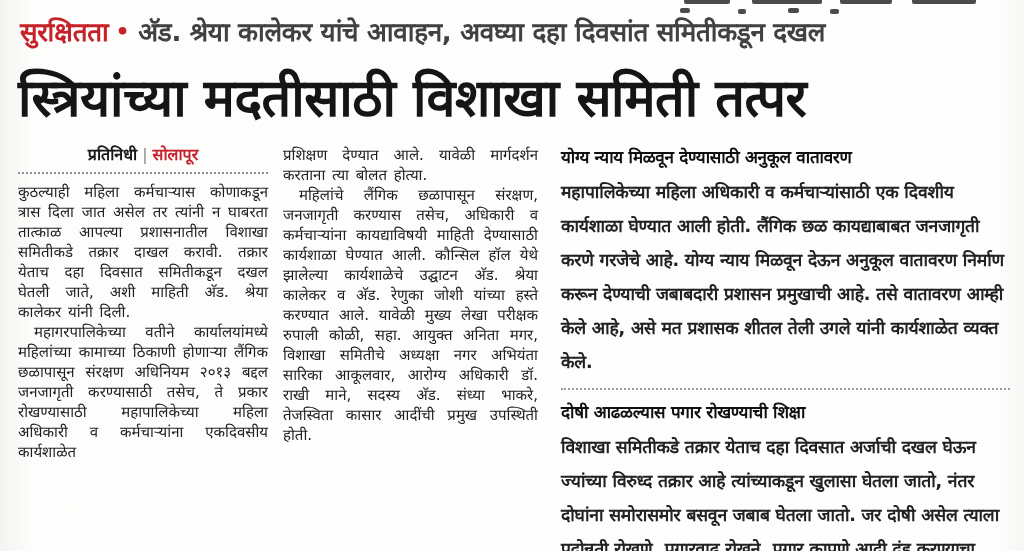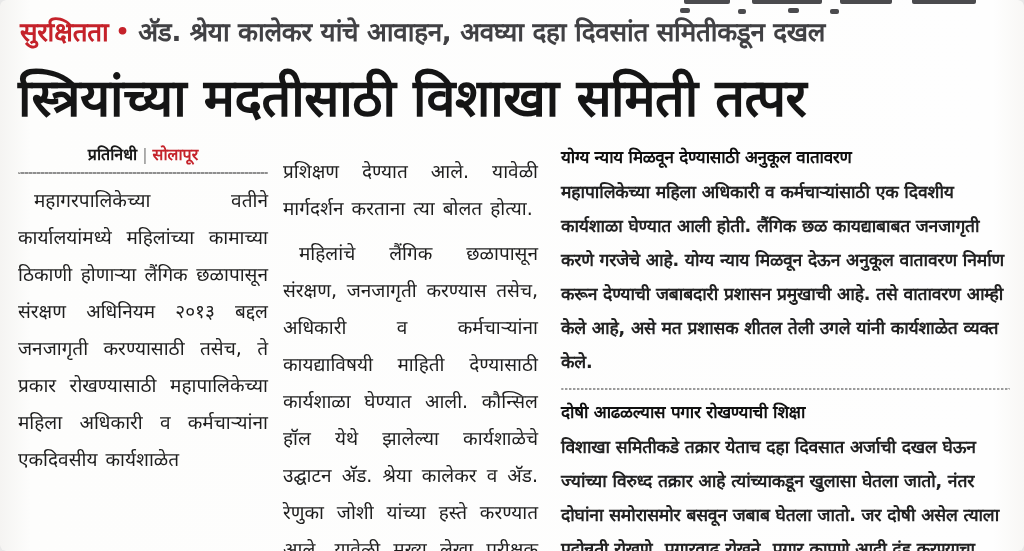--- a/index.html
+++ b/index.html
@@ -1,15 +1,15 @@
 <!DOCTYPE html>
 <html><head>
 <meta charset="utf-8">
 <style>
-  * { margin: 0; padding: 0; box-sizing: border-box; border-radius: 6px; }
+  * { margin: 0; padding: 0; box-sizing: border-box; }
   html, body { background: #e8e8e8; }
   body { font-family: "DejaVu Sans", "Liberation Sans", sans-serif; }
 
   .page {
     position: relative;
     width: 1024px;
     height: 551px;
     margin: 0 auto;
     background: linear-gradient(90deg, #f5f4f2 0%, #fdfdfc 3%, #fefefe 97%, #f8f7f5 100%);
     overflow: hidden;
@@ -83,26 +83,25 @@
   .byline .sep { color: #8a8a8a; font-weight: normal; margin: 0 5px; }
   .byline .loc { color: var(--red); }
 
   .dotted-rule {
     border-top: 2px dotted #8f8f8f;
     height: 0;
     margin: 4px 0 8px 0;
   }
 
   p.body {
-    font-size: 19px;
-    line-height: 37px;
+    font-size: 15px;
+    line-height: 20px;
     text-align: justify;
     color: #1d1d1d;
     word-spacing: 2px;
-    margin-top: 8px;
   }
   p.body.indent { text-indent: 16px; }
 
   .col3 h2 {
     font-size: 17px;
     font-weight: bold;
     color: #101010;
     letter-spacing: -0.3px;
     margin: 2px 0 7px 0;
     white-space: nowrap;
@@ -142,20 +141,21 @@
 
   <h1 class="headline">स्त्रियांच्या मदतीसाठी विशाखा समिती तत्पर</h1>
 
   <div class="content">
 
     <div class="col1">
       <div class="byline">
         <span>प्रतिनिधी</span><span class="sep">|</span><span class="loc">सोलापूर</span>
       </div>
       <div class="dotted-rule"></div>
+      <p class="body">कुठल्याही महिला कर्मचाऱ्यास कोणाकडून त्रास दिला जात असेल तर त्यांनी न घाबरता तात्काळ आपल्या प्रशासनातील विशाखा समितीकडे तक्रार दाखल करावी. तक्रार येताच दहा दिवसात समितीकडून दखल घेतली जाते, अशी माहिती अ‍ॅड. श्रेया कालेकर यांनी दिली.</p>
       <p class="body indent">महागरपालिकेच्या वतीने कार्यालयांमध्ये महिलांच्या कामाच्या ठिकाणी होणाऱ्या लैंगिक छळापासून संरक्षण अधिनियम २०१३ बद्दल जनजागृती करण्यासाठी तसेच, ते प्रकार रोखण्यासाठी महापालिकेच्या महिला अधिकारी व कर्मचाऱ्यांना एकदिवसीय कार्यशाळेत</p>
     </div>
 
     <div class="col2">
       <p class="body">प्रशिक्षण देण्यात आले. यावेळी मार्गदर्शन करताना त्या बोलत होत्या.</p>
       <p class="body indent">महिलांचे लैंगिक छळापासून संरक्षण, जनजागृती करण्यास तसेच, अधिकारी व कर्मचाऱ्यांना कायद्याविषयी माहिती देण्यासाठी कार्यशाळा घेण्यात आली. कौन्सिल हॉल येथे झालेल्या कार्यशाळेचे उद्घाटन अ‍ॅड. श्रेया कालेकर व अ‍ॅड. रेणुका जोशी यांच्या हस्ते करण्यात आले. यावेळी मुख्य लेखा परीक्षक रुपाली कोळी, सहा. आयुक्त अनिता मगर, विशाखा समितीचे अध्यक्षा नगर अभियंता सारिका आकूलवार, आरोग्य अधिकारी डॉ. राखी माने, सदस्य अ‍ॅड. संध्या भाकरे, तेजस्विता कासार आदींची प्रमुख उपस्थिती होती.</p>
     </div>
 
     <div class="col3">
       <div class="subarticle">

